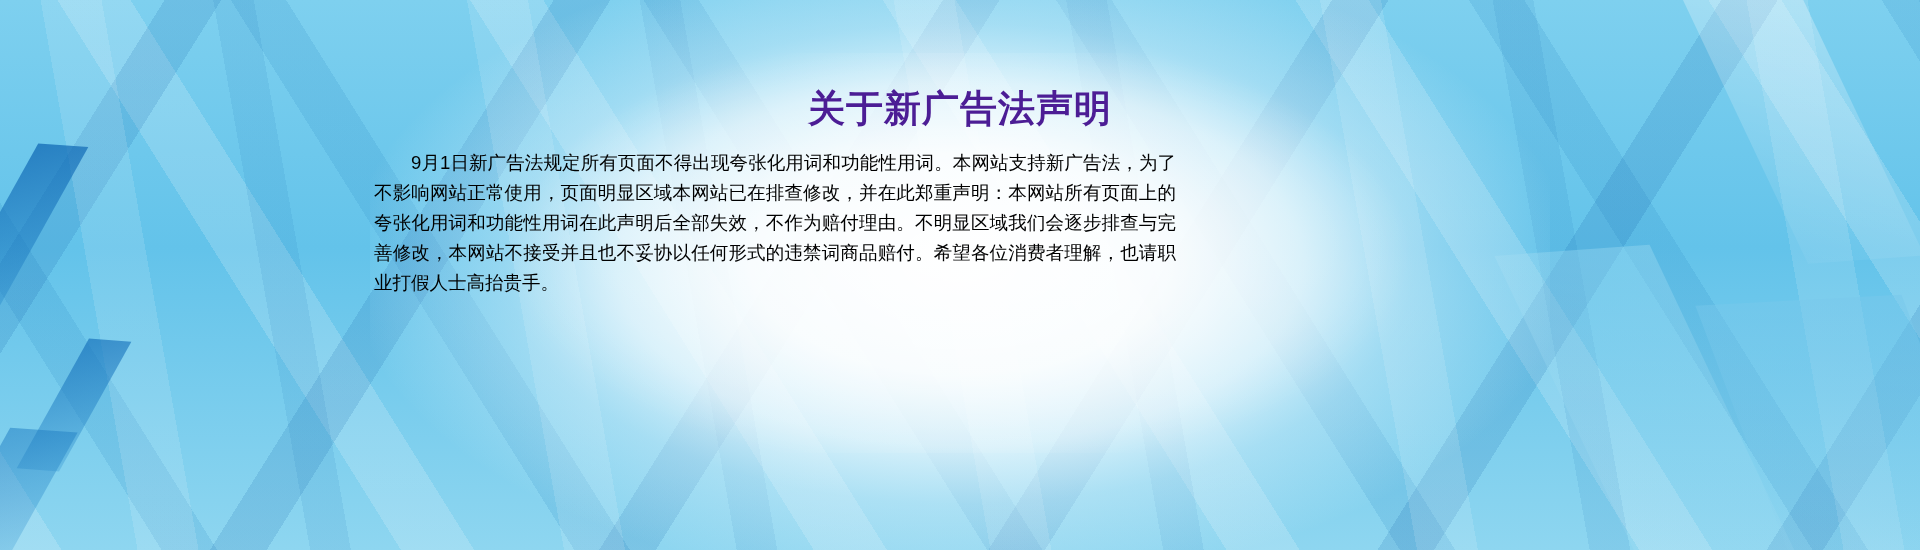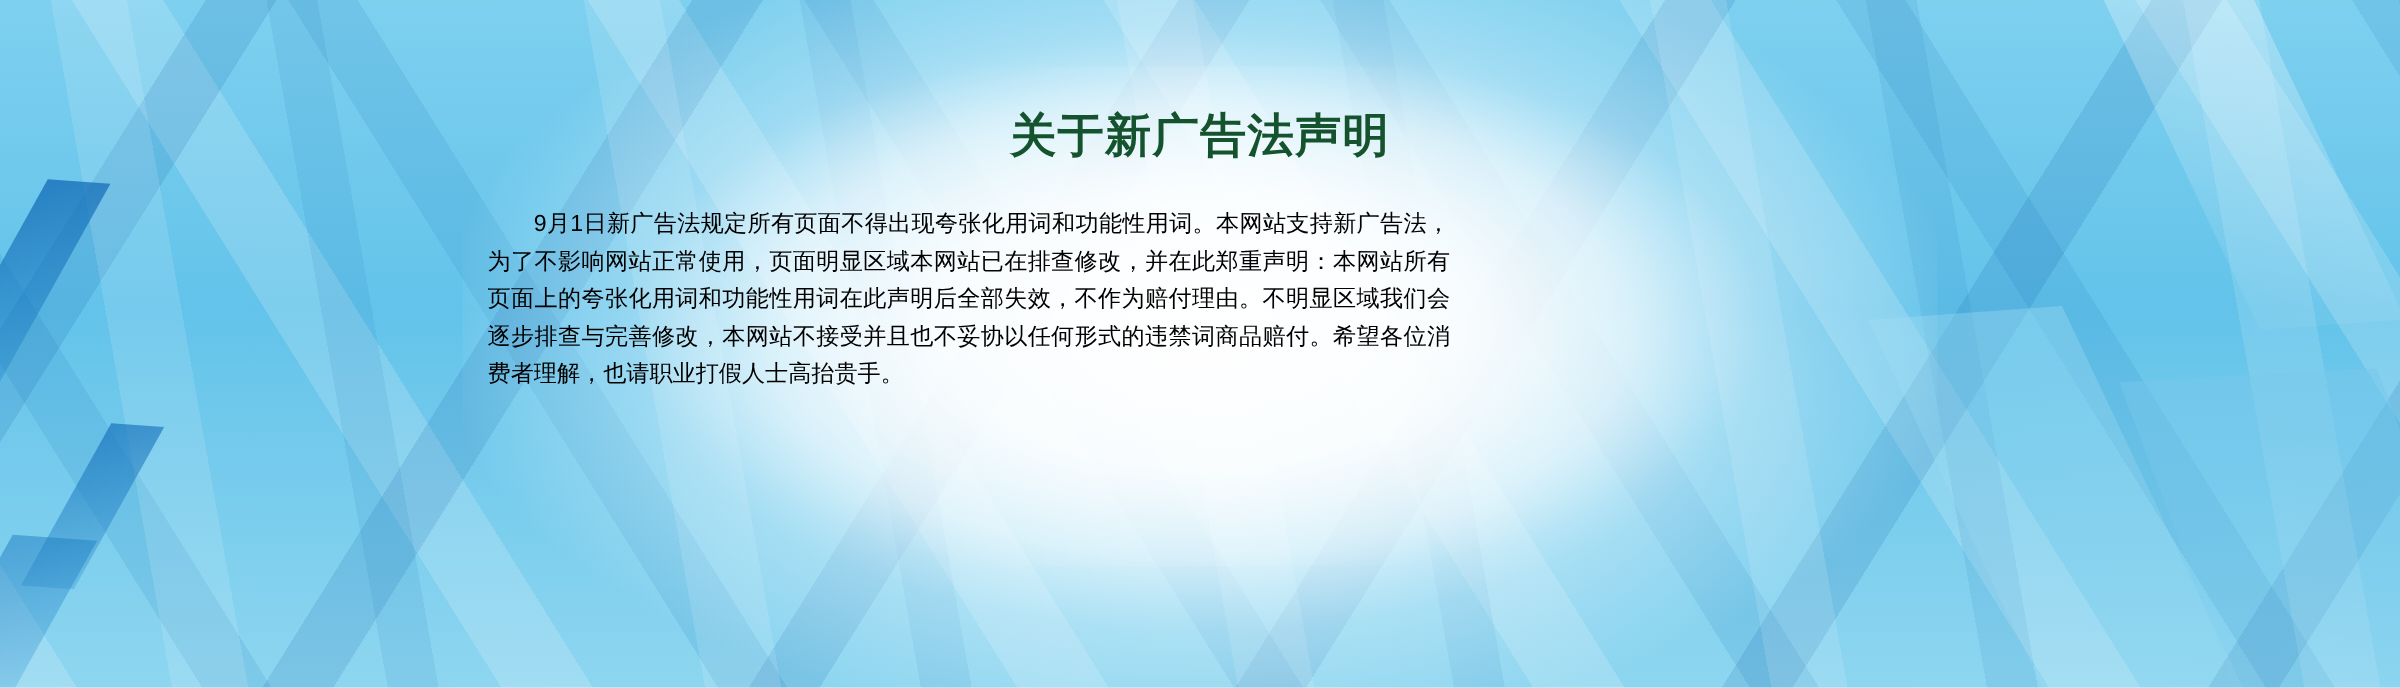--- a/index.html
+++ b/index.html
@@ -171,40 +171,40 @@
   }
 
   .notice-title {
     position: absolute;
     top: 86px;
     left: 0;
     width: 100%;
     text-align: center;
     font-size: 37px;
     font-weight: bold;
-    color: #14532d;
+    color: #4c1d95;
     letter-spacing: 1px;
     line-height: 1.25;
     white-space: nowrap;
   }
 
   .notice-body {
     position: absolute;
     top: 148px;
     left: 374px;
     width: 802px;
     color: #000000;
     font-size: 18.5px;
     line-height: 30px;
     text-align: justify;
     text-justify: inter-ideograph;
   }
 
   .notice-para {
-    margin: 16px;
+    margin: 0;
   }
   .notice-para.indent {
     text-indent: 2em;
   }
 </style>
 </head>
 <body>
 
 <div class="banner">
 

